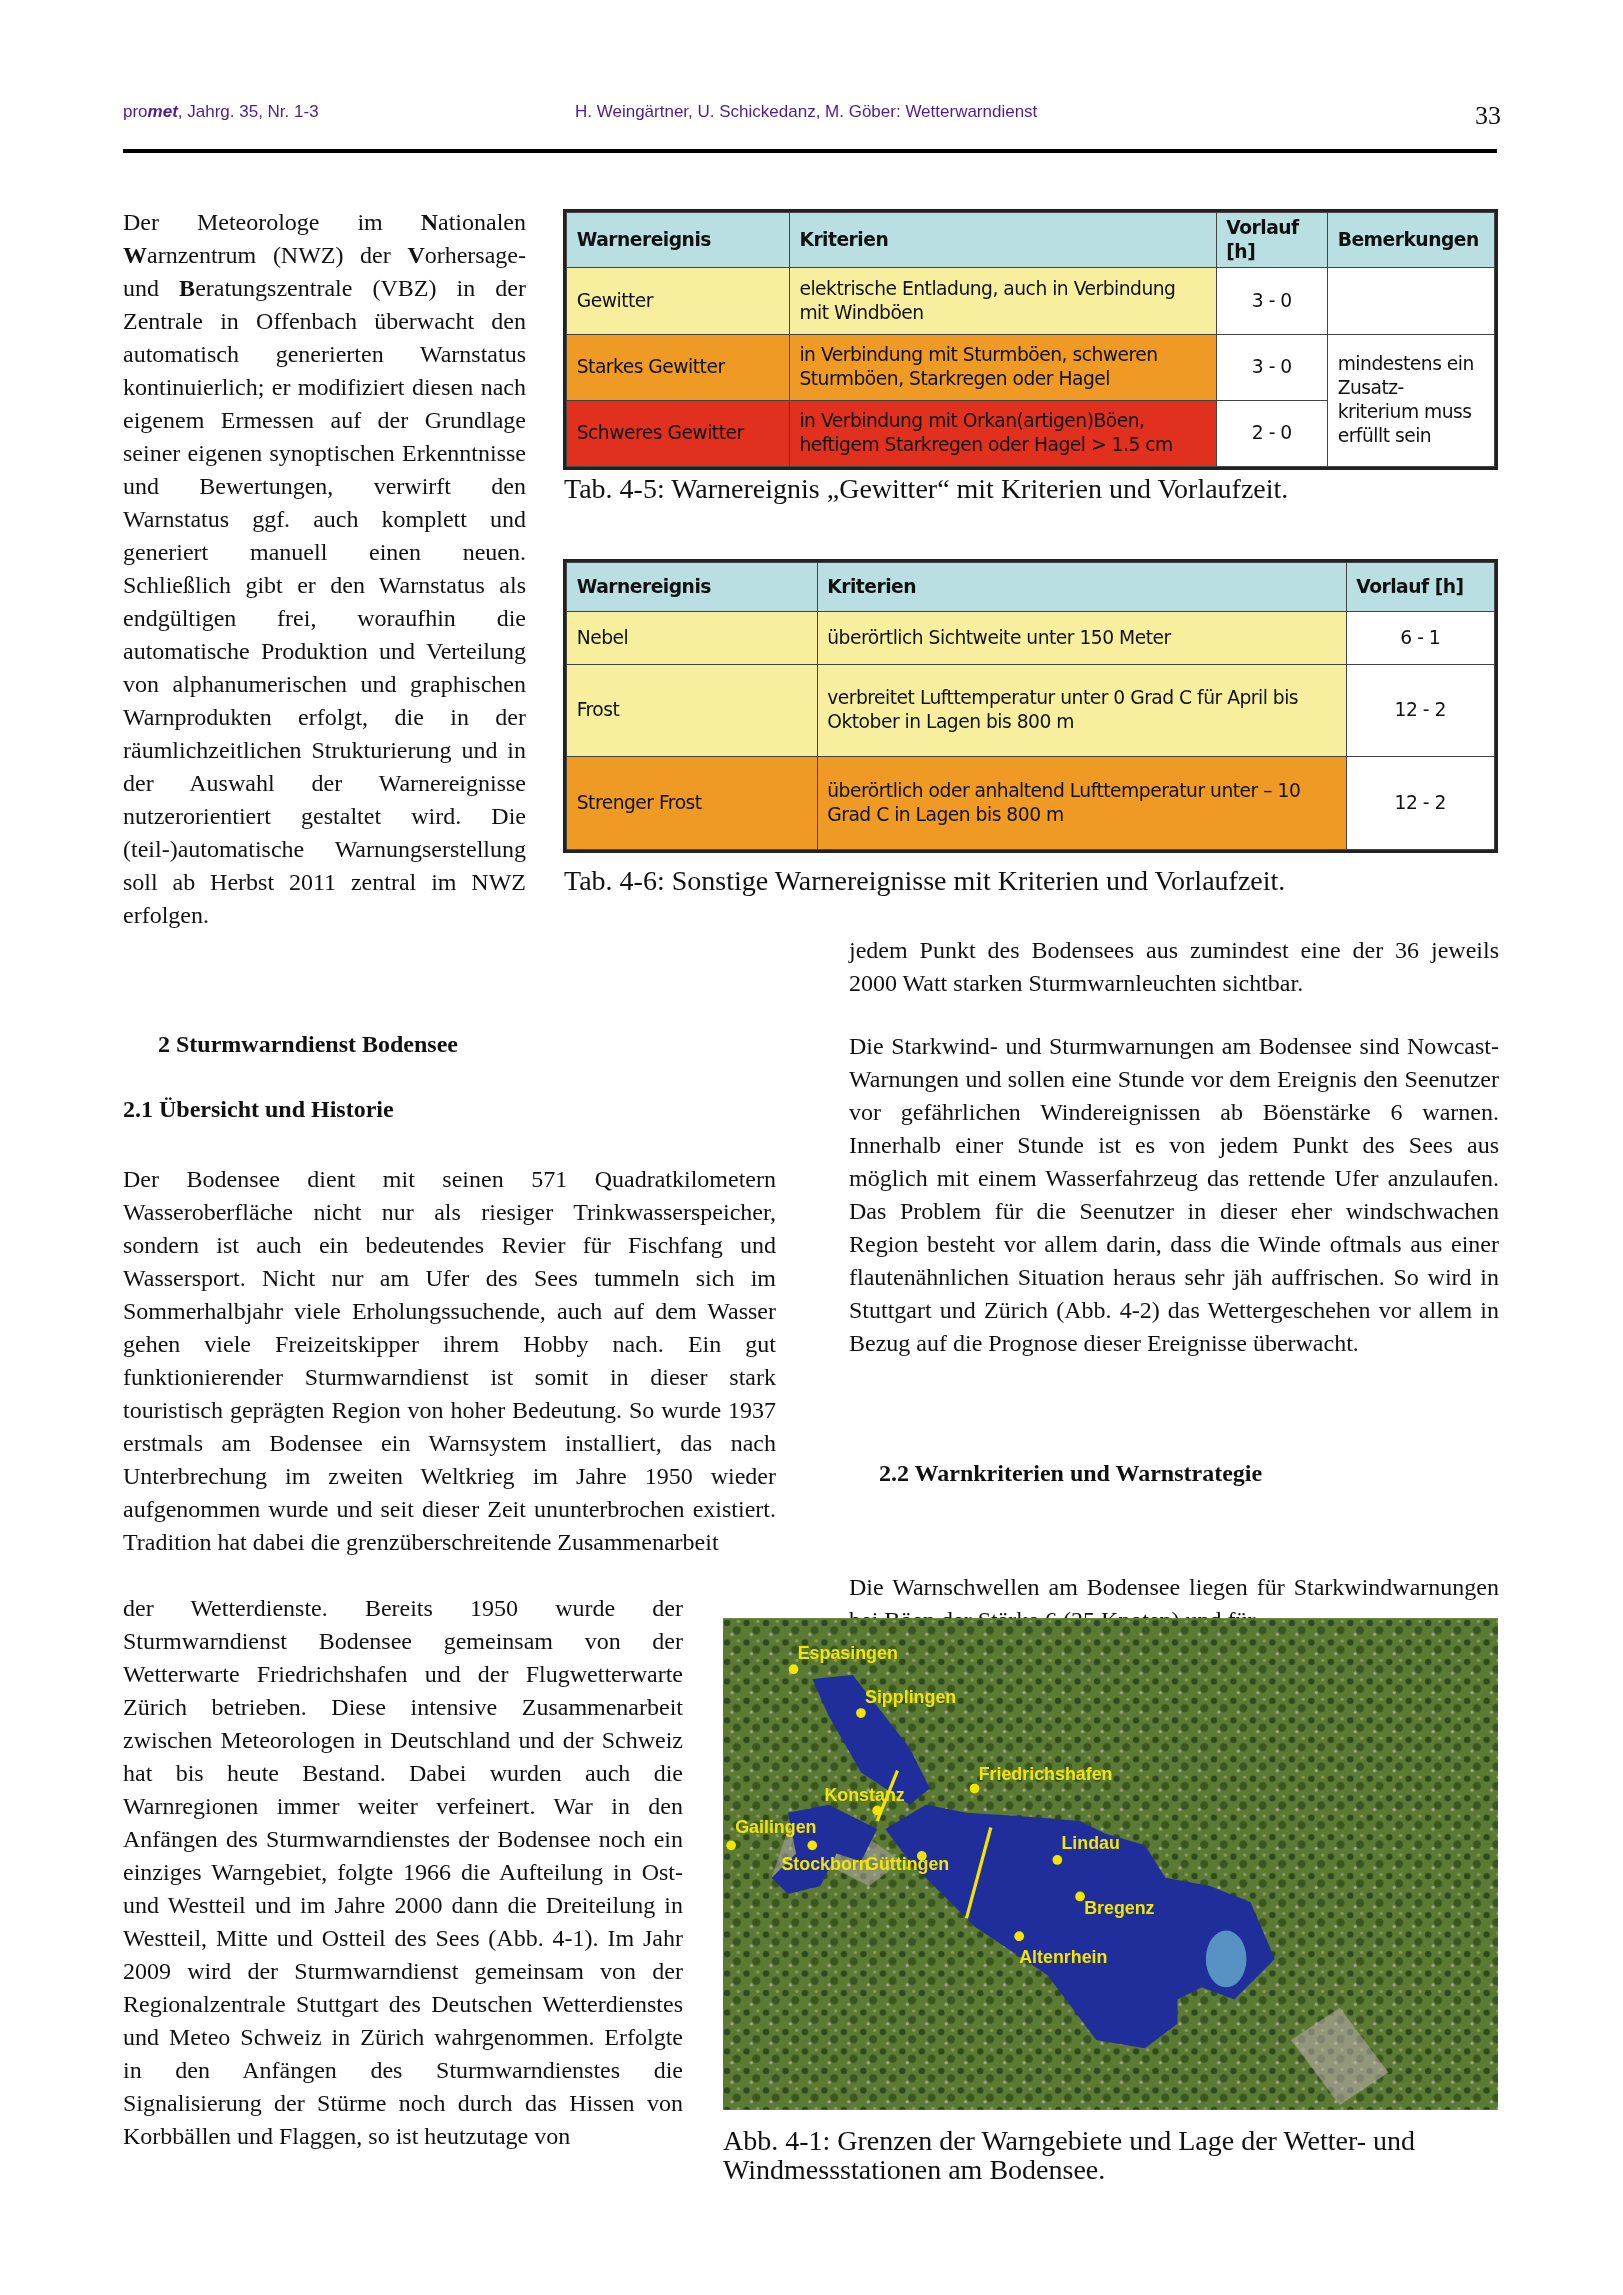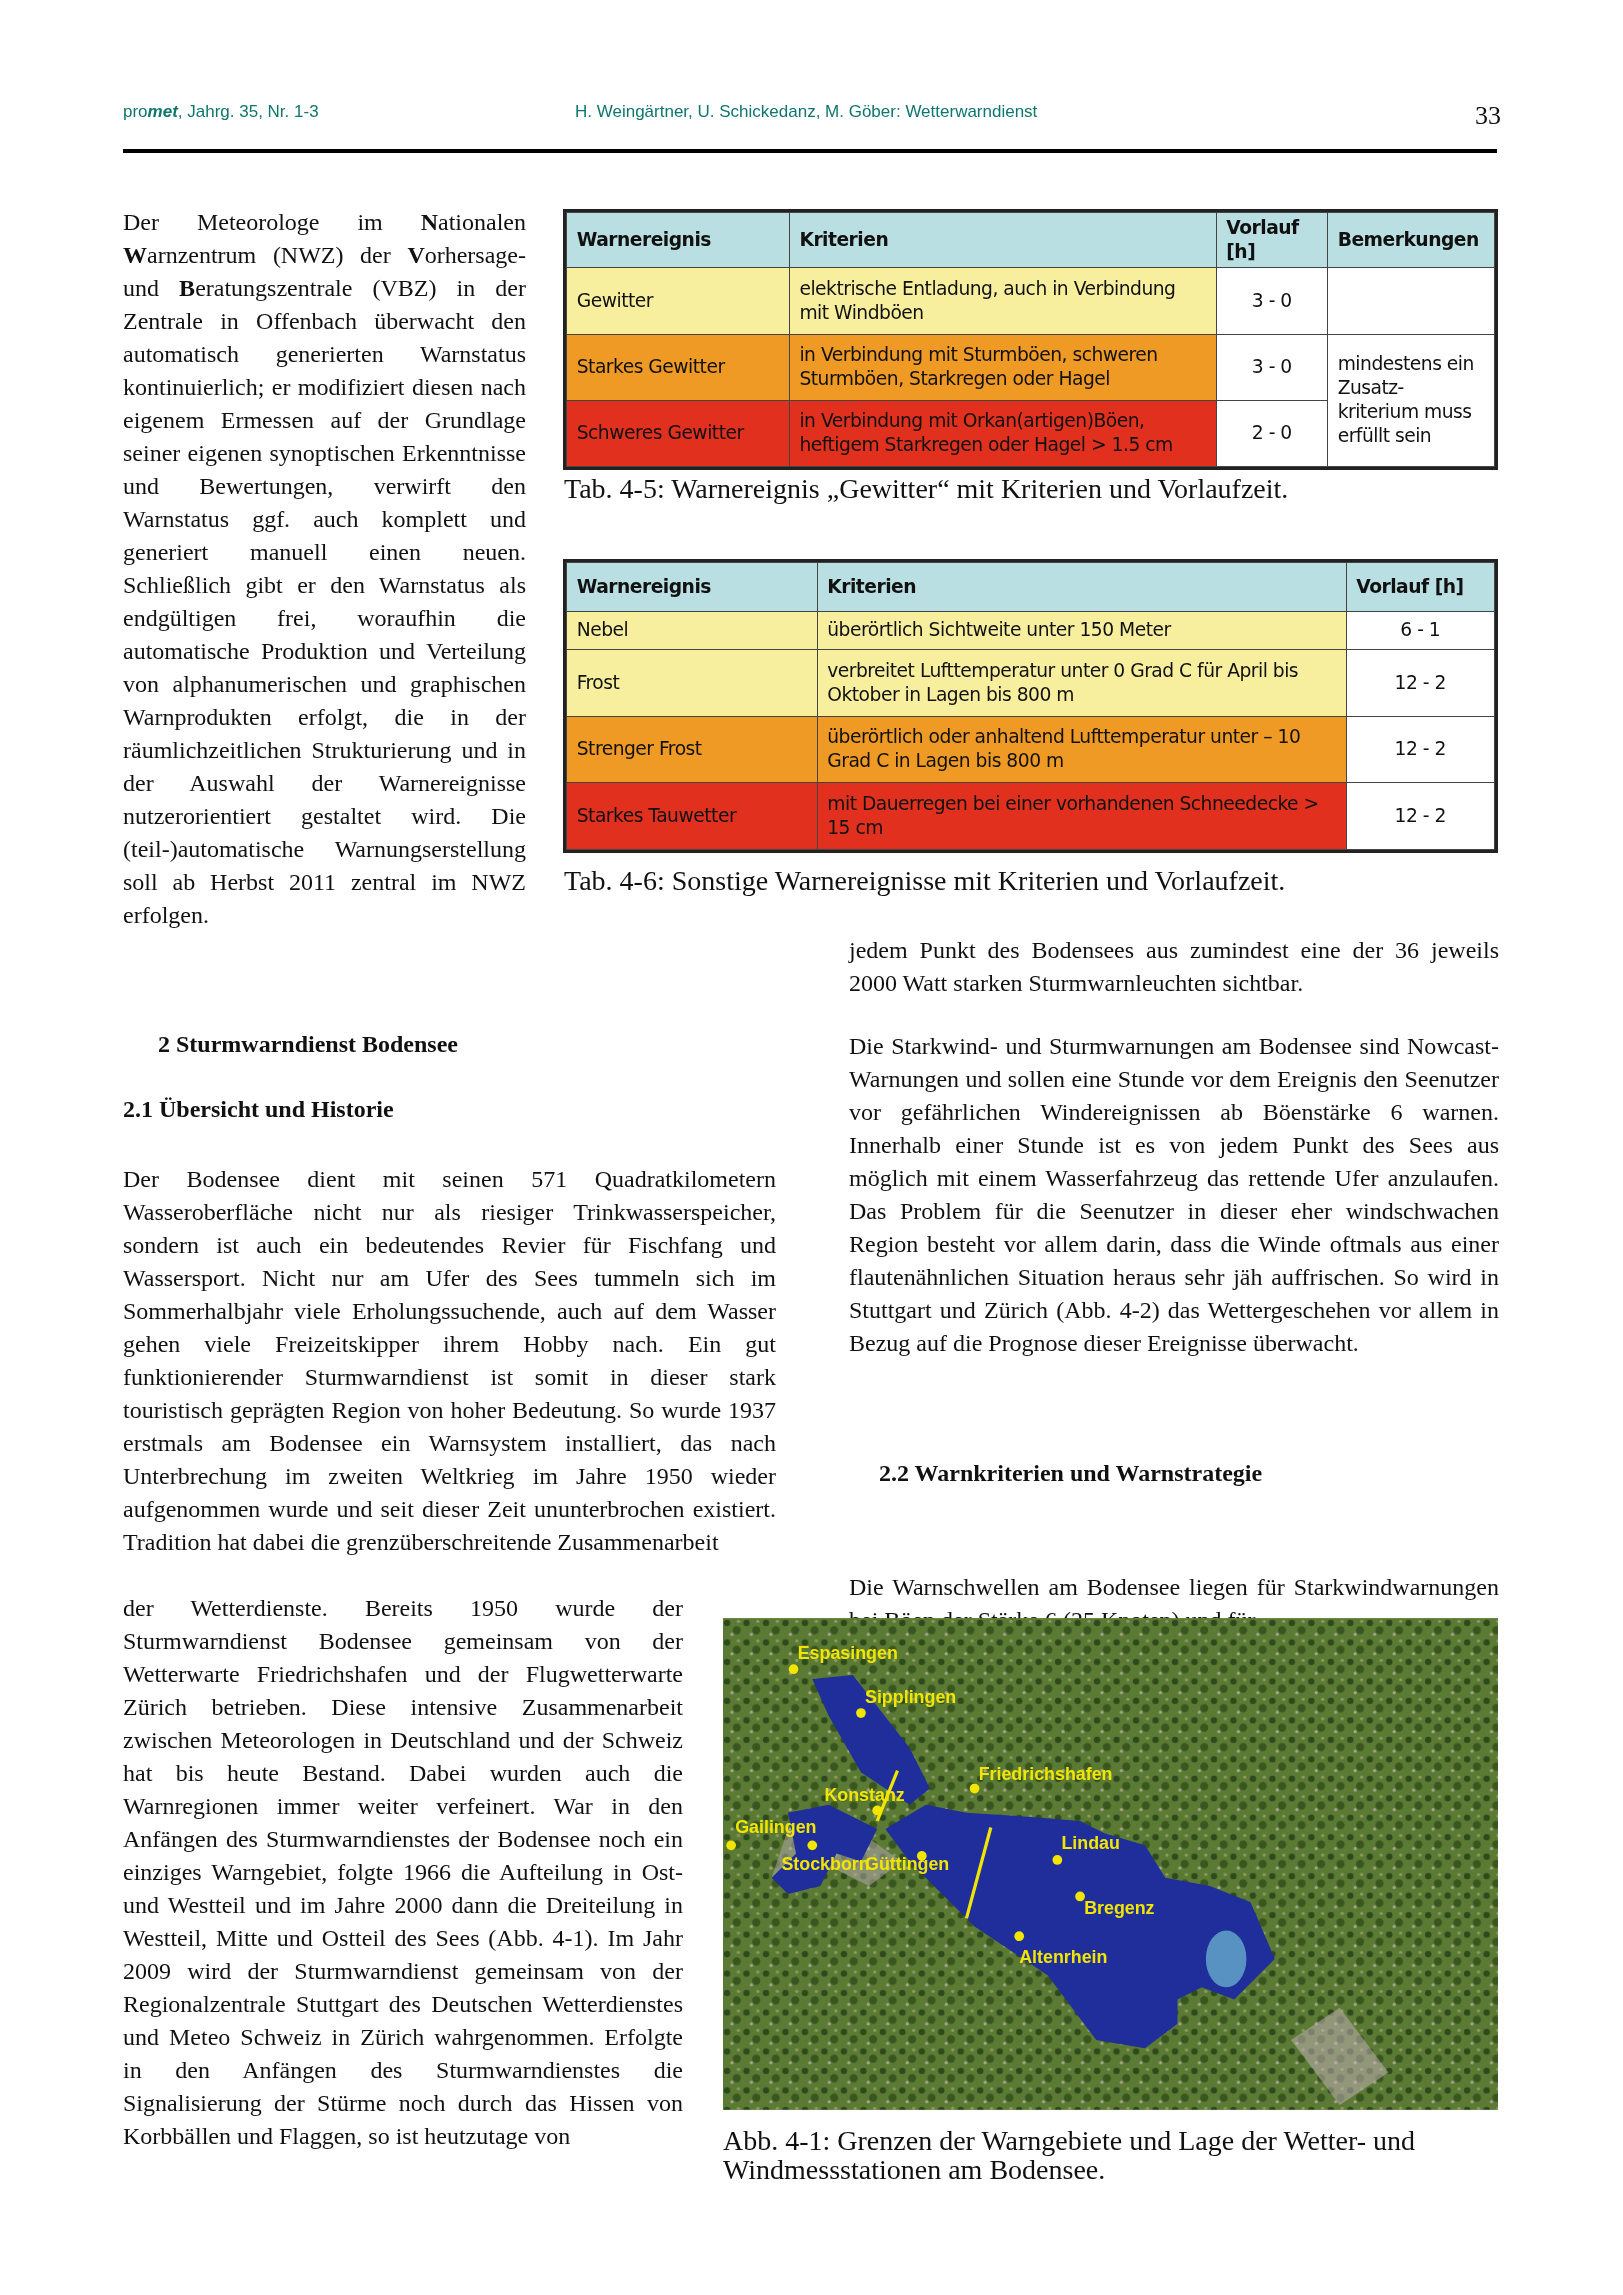--- a/index.html
+++ b/index.html
@@ -1,18 +1,18 @@
 <!DOCTYPE html>
 <html style="font-size:13px"><head>
 <meta charset="utf-8">
 <style>
   html, body { margin:0; padding:0; background:#ffffff; }
   body { width:1624px; height:2295px; position:relative; overflow:hidden; color:#111; font-family:"Liberation Serif", serif; }
   .abs { position:absolute; }
-  .hdr { font-family:"Liberation Sans", sans-serif; font-size:17px; color:#0f766e; top:102px; }
+  .hdr { font-family:"Liberation Sans", sans-serif; font-size:17px; color:#4c1d95; top:102px; }
   .hdr-page { font-family:"Liberation Serif", serif; font-size:26px; top:101px; right:123px; }
   .rule { left:123px; width:1374px; top:149px; height:4px; background:#000; }
   .body-text { font-size:24px; line-height:33px; text-align:justify; }
   .body-text p { margin:0; }
   .hd { font-weight:bold; font-size:24px; }
   .caption { font-size:28px; line-height:29px; }
   table.warn { border-collapse:collapse; font-family:"DejaVu Sans", sans-serif; font-size:18.7px; letter-spacing:-0.5px; width:100%; height:100%; }
   table.warn td, table.warn th { border:1.6px solid #444; padding:3.2px 9.7px; text-align:left; vertical-align:middle; line-height:24px; font-weight:normal; }
   table.warn th { background:#b9dfe3; font-weight:bold; }
   .tbl-frame { border:3.2px solid #222; background:#14532d; box-sizing:border-box; }
@@ -84,25 +84,20 @@
     <tr>
       <td class="c-yellow">Frost</td>
       <td class="c-yellow">verbreitet Lufttemperatur unter 0 Grad C für April bis Oktober in Lagen bis 800 m</td>
       <td class="c-white center">12 - 2</td>
     </tr>
     <tr>
       <td class="c-orange">Strenger Frost</td>
       <td class="c-orange">überörtlich oder anhaltend Lufttemperatur unter – 10 Grad C in Lagen bis 800 m</td>
       <td class="c-white center">12 - 2</td>
     </tr>
-    <tr>
-      <td class="c-red">Starkes Tauwetter</td>
-      <td class="c-red">mit Dauerregen bei einer vorhandenen Schneedecke &gt; 15 cm</td>
-      <td class="c-white center">12 - 2</td>
-    </tr>
   </tbody>
     </table>
 </div>
 <div class="abs caption" style="left:564px; top:866px;">Tab. 4-6: Sonstige Warnereignisse mit Kriterien und Vorlaufzeit.</div>
 
 <div class="abs hd" style="left:123px; top:1031px;margin-left:35px;">2 Sturmwarndienst Bodensee</div>
 <div class="abs hd" style="left:123px; top:1096px;">2.1 Übersicht und Historie</div>
 
 <div class="abs body-text" style="left:123px; top:1163px; width:653px;">
   <p>Der Bodensee dient mit seinen 571 Quadratkilometern Wasseroberfläche nicht nur als riesiger Trinkwasserspeicher, sondern ist auch ein bedeutendes Revier für Fischfang und Wassersport. Nicht nur am Ufer des Sees tummeln sich im Sommerhalbjahr viele Erholungssuchende, auch auf dem Wasser gehen viele Freizeitskipper ihrem Hobby nach. Ein gut funktionierender Sturmwarndienst ist somit in dieser stark touristisch geprägten Region von hoher Bedeutung. So wurde 1937 erstmals am Bodensee ein Warnsystem installiert, das nach Unterbrechung im zweiten Weltkrieg im Jahre 1950 wieder aufgenommen wurde und seit dieser Zeit ununterbrochen existiert. Tradition hat dabei die grenzüberschreitende Zusammenarbeit</p>

